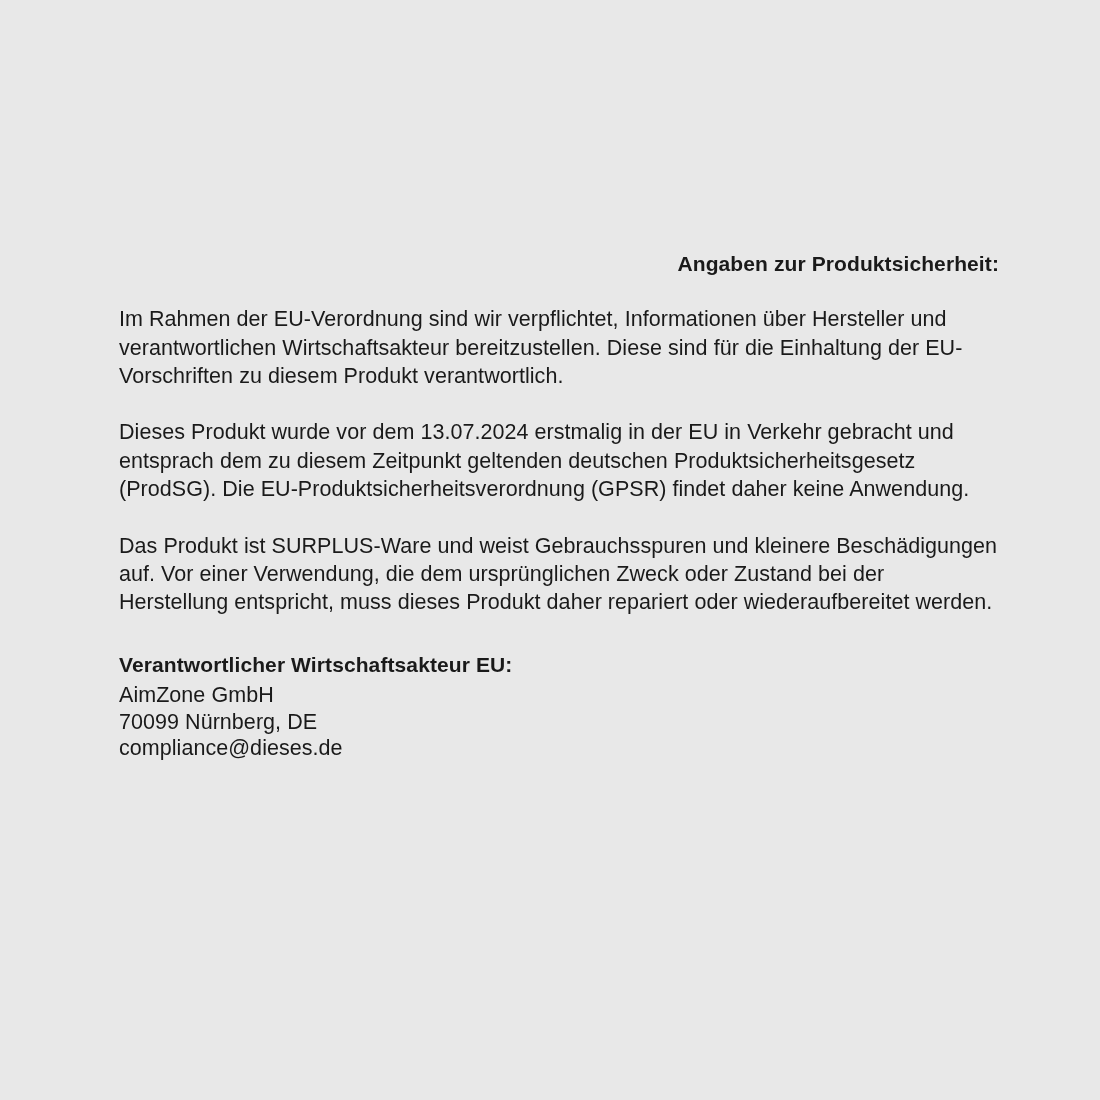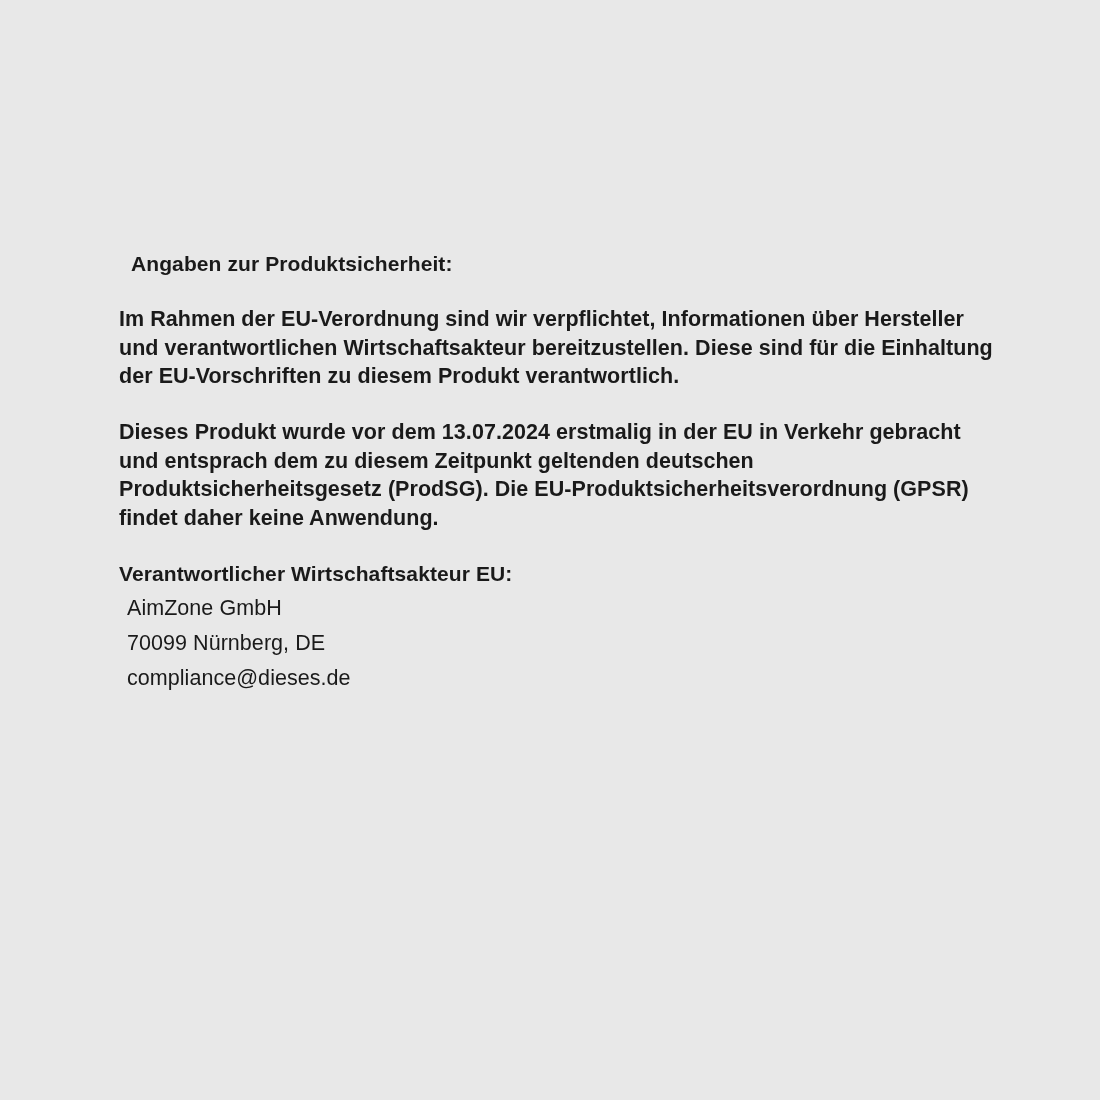--- a/index.html
+++ b/index.html
@@ -24,59 +24,61 @@
     position: absolute;
     left: 119px;
     top: 250px;
     width: 880px;
   }
   .heading {
     font-size: 21px;
     font-weight: bold;
     line-height: 1.3;
     letter-spacing: 0.1px;
-    margin: 0 0 28px 12px;
+    margin: 0 0 28px 0;
+    text-align: right;
   }
   .para {
     font-size: 21.5px;
     line-height: 1.32;
     letter-spacing: 0.05px;
     margin: 0 0 28px 0;
-    font-weight: 700;
+    font-weight: 400;
   }
   .para.last-para {
     margin-bottom: 34px;
   }
   .subheading {
     font-size: 21px;
     font-weight: bold;
     line-height: 1.3;
     letter-spacing: 0.1px;
     margin: 18px 0 4px 0;
   }
   .addr-line {
     font-size: 21.5px;
     line-height: 1.24;
     letter-spacing: 0.05px;
-    margin: 8px;
+    margin: 0;
     font-weight: 400;
   }
 </style>
 </head>
 <body>
 
 <div class="page">
   <div class="content">
 
     <h1 class="heading">Angaben zur Produktsicherheit:</h1>
 
     <p class="para">Im Rahmen der EU-Verordnung sind wir verpflichtet, Informationen über Hersteller und verantwortlichen Wirtschaftsakteur bereitzustellen. Diese sind für die Einhaltung der EU-Vorschriften zu diesem Produkt verantwortlich.</p>
 
     <p class="para">Dieses Produkt wurde vor dem 13.07.2024 erstmalig in der EU in Verkehr gebracht und entsprach dem zu diesem Zeitpunkt geltenden deutschen Produktsicherheitsgesetz (ProdSG). Die EU-Produktsicherheitsverordnung (GPSR) findet daher keine Anwendung.</p>
 
+    <p class="para last-para">Das Produkt ist SURPLUS-Ware und weist Gebrauchsspuren und kleinere Beschädigungen auf. Vor einer Verwendung, die dem ursprünglichen Zweck oder Zustand bei der Herstellung entspricht, muss dieses Produkt daher repariert oder wiederaufbereitet werden.</p>
 
     <div>
       <h2 class="subheading">Verantwortlicher Wirtschaftsakteur EU:</h2>
       <p class="addr-line">AimZone GmbH</p>
       <p class="addr-line">70099 Nürnberg, DE</p>
       <p class="addr-line">compliance@dieses.de</p>
     </div>
 
   </div>
 </div>

